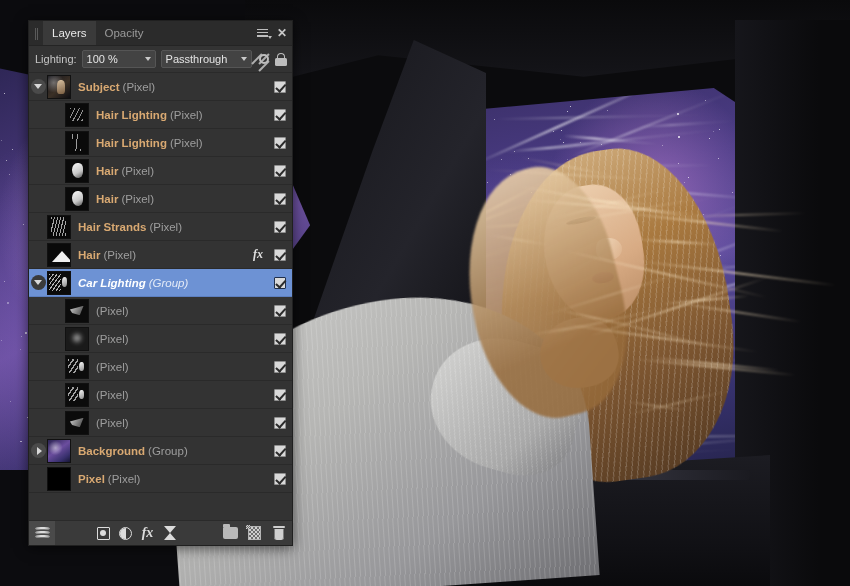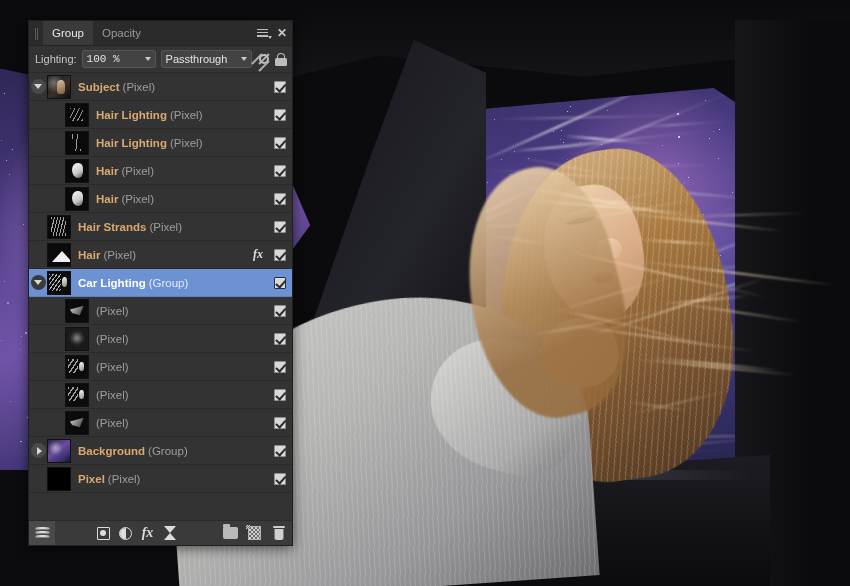--- a/index.html
+++ b/index.html
@@ -139,37 +139,37 @@
   
   .optbar{height:26px;background:#333;display:flex;align-items:center;gap:5px;
     padding:0 6px;border-bottom:1px solid #2a2a2a;flex:0 0 auto;}
   .optlabel{font-size:11px;color:#c6c6c6;}
   .combo{height:18px;background:#434343;border:1px solid #555;border-radius:2px;
     display:flex;align-items:center;padding:0 4px;color:#e4e4e4;font-size:11px;
     position:relative;box-sizing:border-box;cursor:default;}
   .combo .cval{flex:1;white-space:nowrap;overflow:hidden;}
   .combo .carr{width:0;height:0;margin-left:5px;
     border-left:3.5px solid transparent;border-right:3.5px solid transparent;border-top:4px solid #c9c9c9;}
-  .combo.opacity{width:78px;font-family:Liberation Mono, monospace;}
+  .combo.opacity{width:78px;}
   .combo.blend{width:96px;}
   .gear{width:14px;height:14px;position:relative;cursor:default;}
   .gear::before{content:"";position:absolute;left:2px;top:2px;width:10px;height:10px;border-radius:50%;
     border:2.4px solid #bdbdbd;box-sizing:border-box;}
   .gear::after{content:"";position:absolute;left:6px;top:0;width:2px;height:14px;background:#bdbdbd;
     box-shadow:-5px 5px 0 0 #bdbdbd, 5px 5px 0 0 #bdbdbd;transform:rotate(45deg);transform-origin:center;opacity:.9;}
   .lock{width:12px;height:13px;position:relative;cursor:default;}
   .lock::before{content:"";position:absolute;left:2px;top:0;width:8px;height:7px;border-radius:4px 4px 0 0;
     border:1.8px solid #bdbdbd;border-bottom:none;box-sizing:border-box;}
   .lock::after{content:"";position:absolute;left:0;top:5.5px;width:12px;height:7.5px;background:#bdbdbd;border-radius:1.5px;}
 
   
   .list{flex:1;overflow:hidden;background:#333;}
   .row{height:28px;display:flex;align-items:center;
     border-bottom:1px solid #2a2a2a;box-sizing:border-box;cursor:default;position:relative;}
-  .row.sel{background:#6d92d4;border-bottom-color:#5c7fc0;}
+  .row.sel{background:#6d92d4;border-bottom-color:#5c7fc0;font-style:italic;}
   .tw{width:18px;display:flex;align-items:center;justify-content:center;flex:0 0 auto;}
   .twist{width:15px;height:15px;border-radius:50%;background:#4a4a4a;
     display:flex;align-items:center;justify-content:center;}
   .row.sel .twist{background:#3a3a3a;}
   .twist .tri-d{width:0;height:0;border-left:4px solid transparent;border-right:4px solid transparent;border-top:5px solid #d8d8d8;}
   .twist .tri-r{width:0;height:0;border-top:4px solid transparent;border-bottom:4px solid transparent;border-left:5px solid #d8d8d8;margin-left:2px;}
   .thumb{width:24px;height:24px;flex:0 0 auto;border:1px solid #111;box-sizing:border-box;
     background:#1a1a1a;overflow:hidden;position:relative;}
   .lname{flex:1;padding-left:7px;white-space:nowrap;overflow:hidden;font-size:11.5px;}
   .lname b{color:#d9a972;font-weight:bold;}
@@ -681,21 +681,21 @@
       <div class="hair-wisp" style="width: 152.928px; left: 548.38px; top: 211.499px; opacity: 0.36; transform: rotate(-10.1199deg);"></div>
       <div class="hair-wisp" style="width: 163.772px; left: 631.717px; top: 365.504px; opacity: 0.72; transform: rotate(5.65261deg);"></div>
       <div class="hair-wisp" style="width: 87.5405px; left: 661.3px; top: 298.766px; opacity: 0.76; transform: rotate(-5.25189deg);"></div>
     </div>
 </div>
 
 <div id="panel">
 
   <div class="tabbar">
     <div class="grip">║</div>
-    <div class="tab active">Group</div>
+    <div class="tab active">Layers</div>
     <div class="tab">Opacity</div>
     <div class="spacer"></div>
     <div class="hdr-btn">
       <span class="menu-ico">
           <i></i>
           <i></i>
           <i></i>
         </span>
     </div>
     <div class="hdr-btn">

